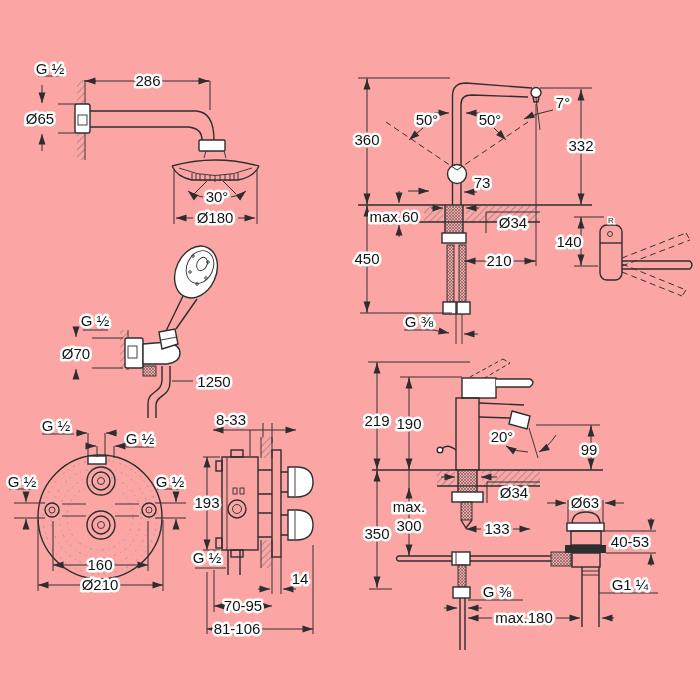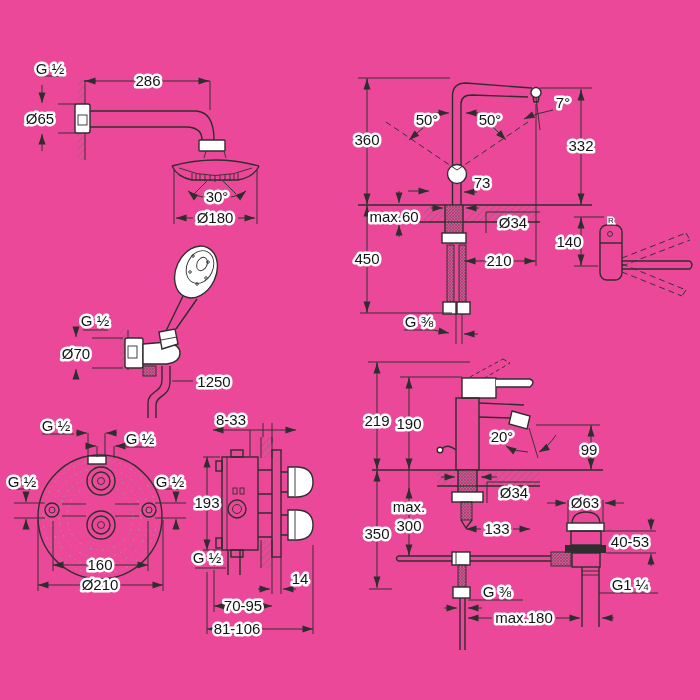--- a/index.html
+++ b/index.html
@@ -1,16 +1,16 @@
 <!DOCTYPE html>
 <html><head>
 <meta charset="utf-8">
 <style>
   html,body{margin:0;padding:0;background:#fff;}
-  .stage{position:relative;width:700px;height:700px;background:#ec4899;overflow:hidden;
+  .stage{position:relative;width:700px;height:700px;background:#fca5a5;overflow:hidden;
          font-family:"Liberation Sans",sans-serif;}
   svg{position:absolute;left:0;top:0;}
   .ln{stroke:#2e2e2e;stroke-width:1.4;fill:none;}
   .lnf{stroke:#2e2e2e;stroke-width:1.4;fill:#ffffff;}
   .th{stroke:#2e2e2e;stroke-width:0.9;fill:none;}
   .dm{stroke:#333333;stroke-width:1;fill:none;}
   .da{stroke-dasharray:6 4;}
   .da2{stroke-dasharray:4 3;}
   .spk{stroke:#9a9a9a;stroke-width:1;fill:none;stroke-dasharray:2 4 1 5;}
   text.t{font-family:"Liberation Sans",sans-serif;font-size:15px;fill:#141414;

